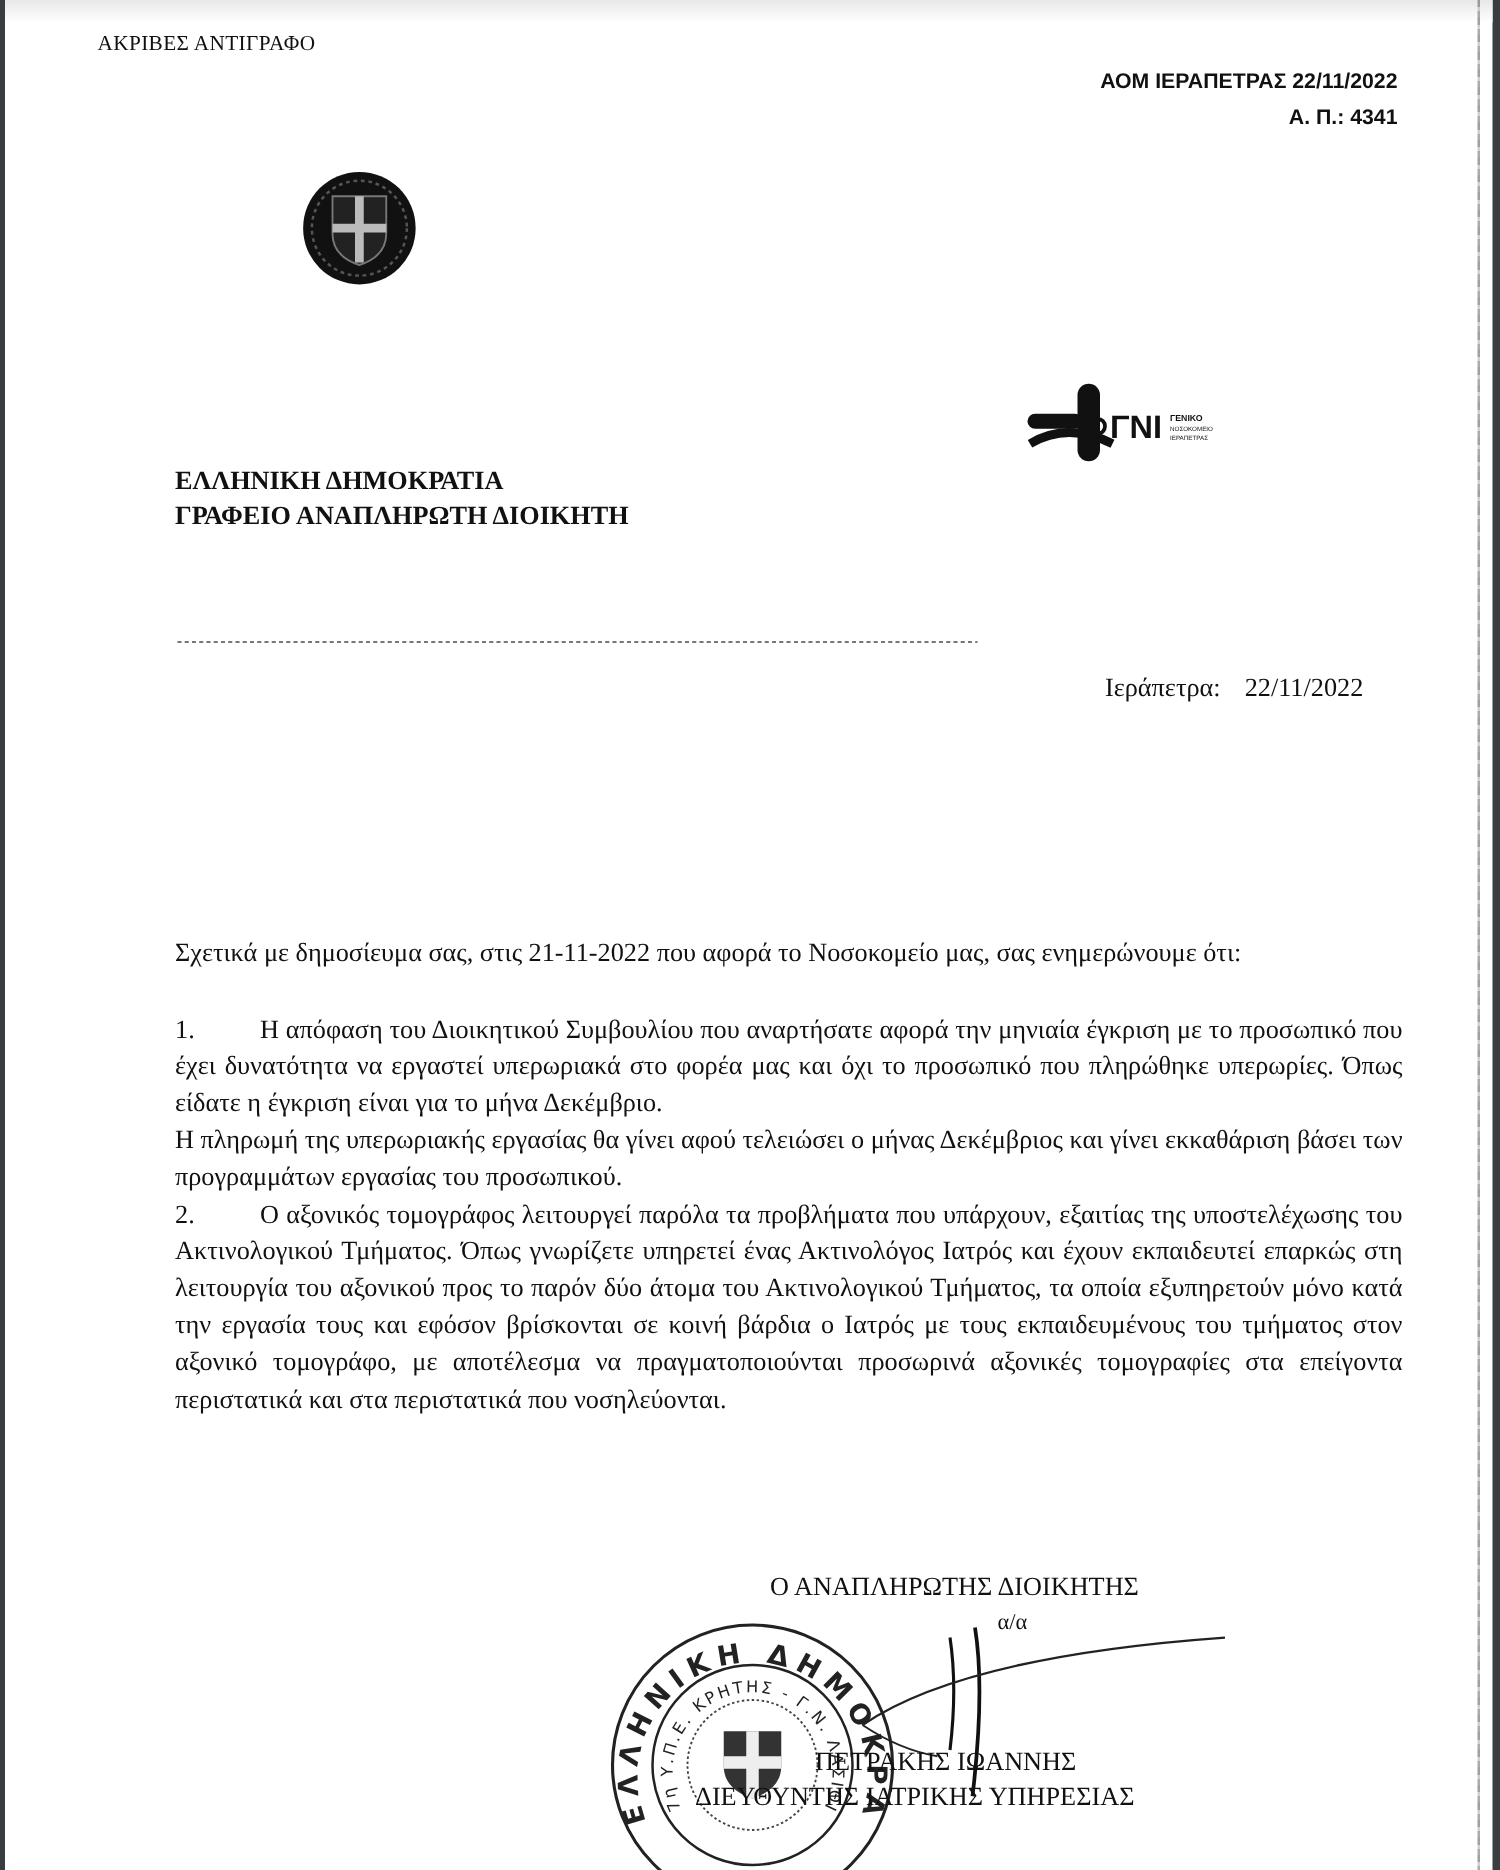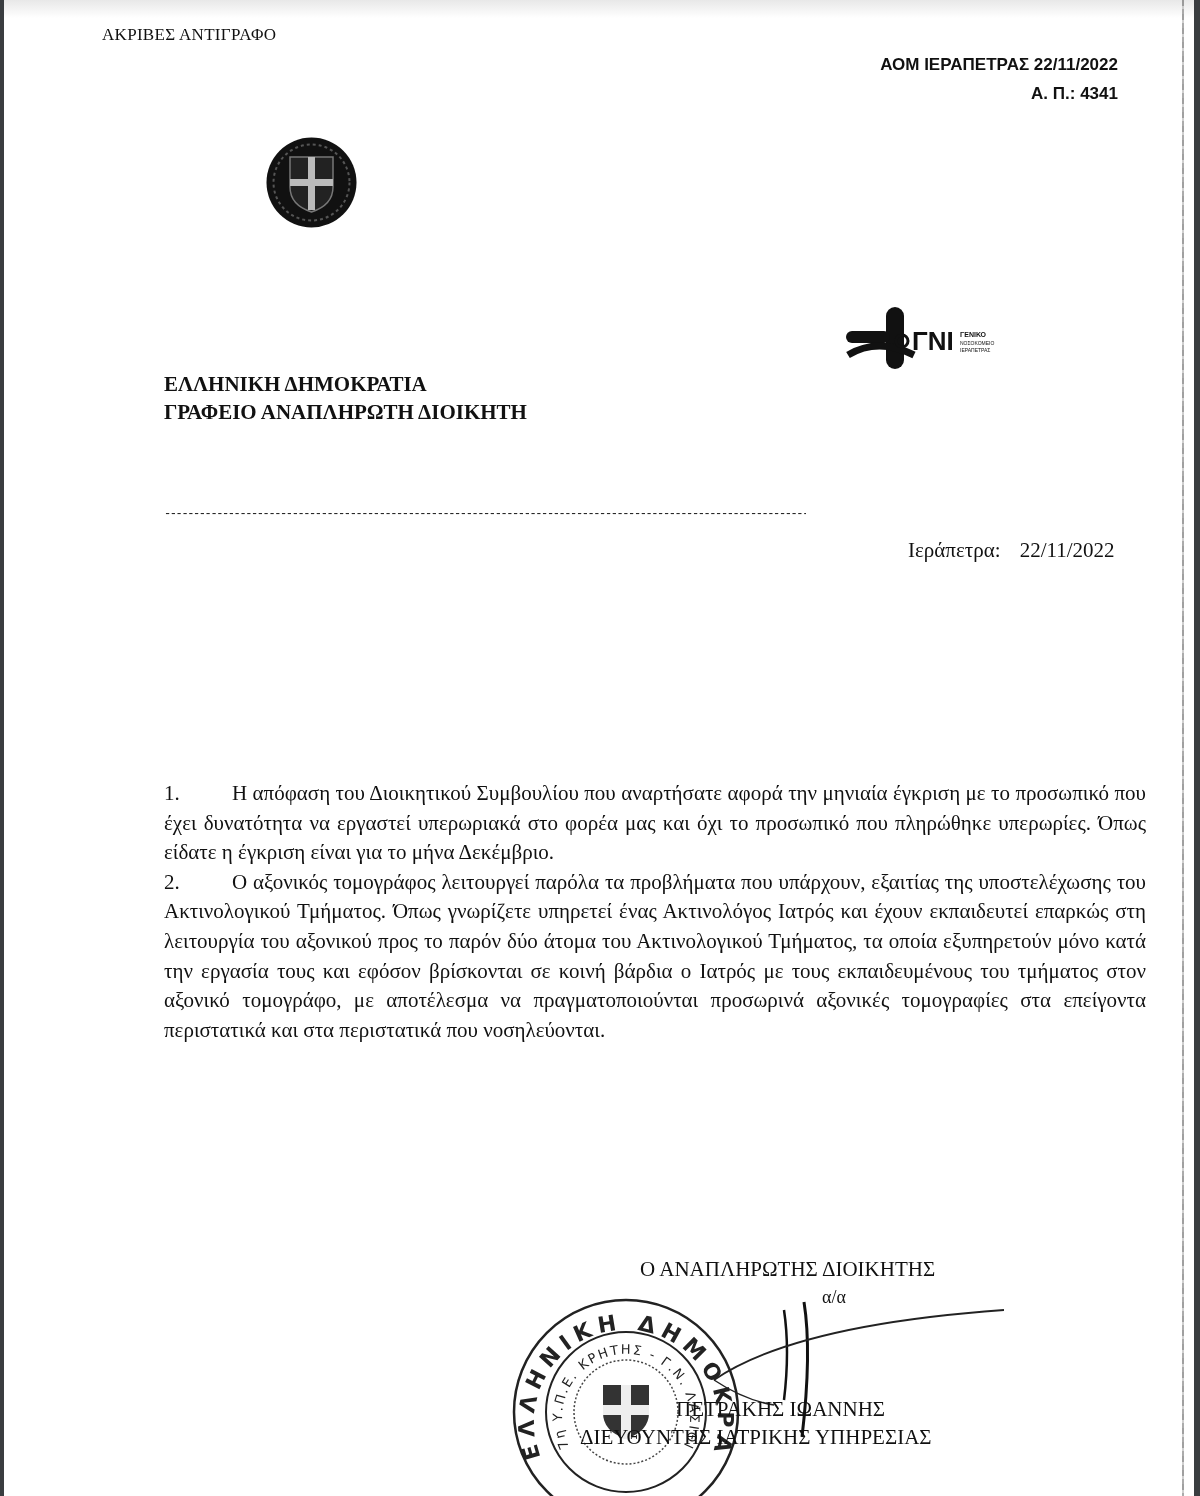--- a/index.html
+++ b/index.html
@@ -4,21 +4,21 @@
 <style>
   html, body { margin:0; padding:0; }
   body { width:1200px; height:1496px; position:relative; background:#ffffff; overflow:hidden;
          font-family:"Liberation Serif","DejaVu Serif",serif; color:#111; }
   .frame-left { position:absolute; left:0; top:0; width:4px; height:1496px; background:#3a3d40; }
   .frame-right { position:absolute; right:0; top:0; width:6px; height:1496px; background:#3a3d40; }
   .scanline { position:absolute; left:1182px; top:0; width:2px; height:1496px;
               background:repeating-linear-gradient(to bottom,#777 0 6px,#bbb 6px 9px,#888 9px 14px); opacity:.7; }
   .topfade { position:absolute; left:4px; right:6px; top:0; height:18px;
              background:linear-gradient(#e8e8e8,#fff); }
-  .abs { position:absolute;margin-left:24px; }
+  .abs { position:absolute; }
   .stamp-top { left:78px; top:25px; font-size:17px; letter-spacing:.3px; }
   .ref { right:82px; text-align:left; font-family:"Liberation Sans","DejaVu Sans",sans-serif; font-weight:bold; font-size:17px; }
   .ref1 { top:55px; } .ref2 { top:84px; }
   .emblem { left:240px; top:135px; width:95px; height:95px; }
   .logo { left:818px; top:303px; width:170px; height:70px; }
   .header { left:140px; top:370px; font-weight:bold; font-size:21px; line-height:28px; }
   .header div { white-space:nowrap; }
   .header sup { font-size:11px; }
   .dashes { left:140px; top:507px; width:642px; height:14px; overflow:hidden;
             font-family:"Liberation Mono",monospace; font-size:12px; letter-spacing:-1.4px; white-space:nowrap; }
@@ -75,22 +75,24 @@
   <div>ΓΡΑΦΕΙΟ ΑΝΑΠΛΗΡΩΤΗ ΔΙΟΙΚΗΤΗ</div>
 </div>
 <div class="abs dashes">------------------------------------------------------------------------------------------------------------------------------------------------------</div>
 
 <div class="abs place-date">
   <span>Ιεράπετρα:</span>
   <span>22/11/2022</span>
 </div>
 
 <div class="abs body">
+  <p>Σχετικά με δημοσίευμα σας, στις 21-11-2022 που αφορά το Νοσοκομείο μας, σας ενημερώνουμε ότι:</p>
   <div class="gap"></div>
   <p><span class="item-num">1.</span><span>Η απόφαση του Διοικητικού Συμβουλίου που αναρτήσατε αφορά την μηνιαία έγκριση με το προσωπικό που έχει δυνατότητα να εργαστεί υπερωριακά στο φορέα μας και όχι το προσωπικό που πληρώθηκε υπερωρίες. Όπως είδατε η έγκριση είναι για το μήνα Δεκέμβριο.</span></p>
+  <p>Η πληρωμή της υπερωριακής εργασίας θα γίνει αφού τελειώσει ο μήνας Δεκέμβριος και γίνει εκκαθάριση βάσει των προγραμμάτων εργασίας του προσωπικού.</p>
   <p><span class="item-num">2.</span><span>Ο αξονικός τομογράφος λειτουργεί παρόλα τα προβλήματα που υπάρχουν, εξαιτίας της υποστελέχωσης του Ακτινολογικού Τμήματος. Όπως γνωρίζετε υπηρετεί ένας Ακτινολόγος Ιατρός και έχουν εκπαιδευτεί επαρκώς στη λειτουργία του αξονικού προς το παρόν δύο άτομα του Ακτινολογικού Τμήματος, τα οποία εξυπηρετούν μόνο κατά την εργασία τους και εφόσον βρίσκονται σε κοινή βάρδια ο Ιατρός με τους εκπαιδευμένους του τμήματος στον αξονικό τομογράφο, με αποτέλεσμα να πραγματοποιούνται προσωρινά αξονικές τομογραφίες στα επείγοντα περιστατικά και στα περιστατικά που νοσηλεύονται.</span></p>
 </div>
 
 <div class="abs sig-title">Ο ΑΝΑΠΛΗΡΩΤΗΣ ΔΙΟΙΚΗΤΗΣ</div>
 <div class="abs sig-aa">α/α</div>
 
 <div class="abs seal">
   <svg width="230" height="230" viewBox="0 0 230 230">
     <defs>
       <path id="outerArc" d="M30 160 A92 92 0 1 1 200 160"></path>

